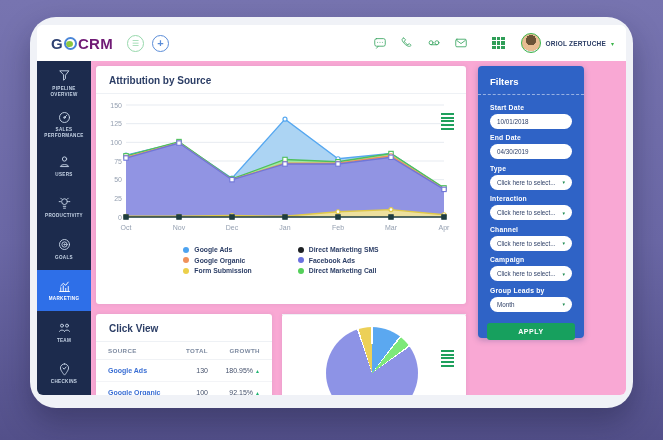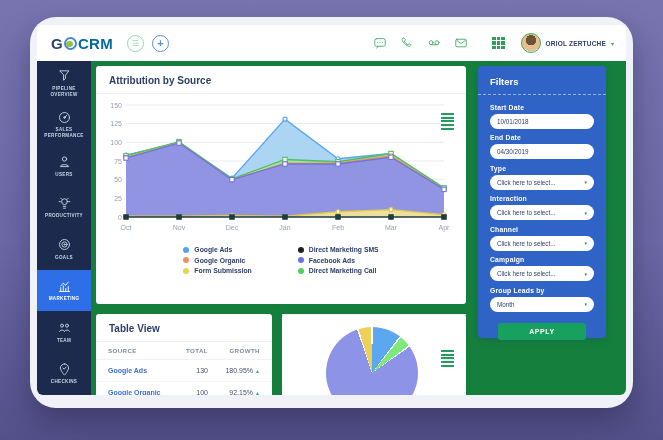--- a/index.html
+++ b/index.html
@@ -11,21 +11,21 @@
   .frame{position:absolute;left:30px;top:17px;width:603px;height:391px;background:#f0f2f7;
     border-radius:26px;box-shadow:0 14px 30px rgba(20,20,50,.35)}
   .app{position:absolute;left:7px;top:8px;right:7px;bottom:13px;background:#fff;border-radius:6px;
     overflow:hidden;display:flex;flex-direction:column}
   
   .topbar{height:36px;display:flex;align-items:center;padding:0 12px 0 14px;background:#fff;flex:0 0 auto}
   .logo{display:flex;align-items:center;font-weight:bold;font-size:15px;letter-spacing:.3px;cursor:pointer}
   .logo .g{color:#2e4172}
   .logo .o{width:9px;height:9px;border:2.5px solid #4a86d8;border-radius:50%;position:relative;margin:0 1px;overflow:hidden}
   .logo .o::after{content:"";position:absolute;left:0px;top:2.5px;width:7px;height:6px;background:#8cc63f;border-radius:60% 60% 60% 0}
-  .logo .crm{color:#0369a1}
+  .logo .crm{color:#701a75}
   .circle-btn{width:15px;height:15px;border-radius:50%;display:flex;align-items:center;justify-content:center;cursor:pointer}
   .menu-btn{border:1.5px solid #97d8ac;color:#97d8ac;font-size:8px;margin-left:14px}
   .add-btn{border:1.5px solid #5b8dd8;color:#5b8dd8;font-size:11px;margin-left:8px;font-weight:bold}
   .topbar-right{margin-left:auto;display:flex;align-items:center}
   .tb-icon{width:14px;height:14px;color:#3fa866;margin-left:13px;cursor:pointer}
   .tb-icon svg{width:100%;height:100%;display:block}
   .grid-icon{display:grid;grid-template-columns:repeat(3,3.2px);gap:1.3px;margin-left:24px;cursor:pointer}
   .grid-icon i{width:3.2px;height:3.2px;background:#2f9e57}
   .user{display:flex;align-items:center;gap:5px;margin-left:16px;cursor:pointer}
   .avatar{width:18px;height:18px;border-radius:50%;border:1.5px solid #3cb54a;
@@ -33,26 +33,26 @@
   .user-name{font-size:6.5px;font-weight:bold;color:#2c3e66;letter-spacing:.2px;white-space:nowrap}
   .caret{color:#3cb54a;font-size:6px}
   
   .bodyrow{flex:1;display:flex;min-height:0}
   .sidebar{width:54px;background:#1c2b4d;flex:0 0 auto;padding-top:1px}
   .sb-item{height:41.5px;display:flex;flex-direction:column;align-items:center;justify-content:center;gap:2.5px;color:#c6d4e6;cursor:pointer}
   .sb-item.active{background:#2e6fe8;color:#fff}
   .sb-icon{width:15px;height:15px}
   .sb-icon svg{width:100%;height:100%;display:block}
   .sb-label{font-size:4.6px;font-weight:bold;letter-spacing:.3px;text-align:center;line-height:1.3;max-width:48px}
-  .content{flex:1;position:relative;background:#15803d;min-width:0}
+  .content{flex:1;position:relative;background:#f9a8d4;min-width:0}
   .card{position:absolute;background:#fff;border-radius:3px;box-shadow:0 0 4px rgba(44,62,102,.10)}
   .card-title{font-size:10px;font-weight:bold;color:#2c3e66;padding:9px 13px 7px}
   .hr{height:1px;background:#eef1f5}
   #chart-card{left:5px;top:5px;width:370px;height:238px}
-  #filters{left:387px;top:5px;width:128px;height:272px;background:#2f63c6;border-radius:4px;
+  #filters{left:387px;top:5px;width:106px;height:272px;background:#2f63c6;border-radius:4px;
     box-shadow:0 2px 6px rgba(30,50,120,.30);position:absolute}
   #table-card{left:5px;top:253px;width:176px;height:160px}
   #pie-card{left:191px;top:253px;width:184px;height:160px}
   
   #area-svg{display:block;margin:1px 6px 0 4px}
   .menu-lines{position:absolute;right:12px;display:flex;flex-direction:column;gap:1.6px;cursor:pointer}
   .menu-lines i{width:13px;height:2.1px;background:#1ea05c;display:block}
   #chart-card .menu-lines{top:47px}
   #pie-card .menu-lines{top:36px}
   .legend{display:flex;justify-content:center;gap:46px;margin-top:3px}
@@ -381,21 +381,21 @@
               <div class="f-label">Group Leads by</div>
               <div class="f-box">
                 <span>Month</span>
                 <span class="f-arrow">▾</span>
               </div>
             </div>
           <div class="apply-btn">APPLY</div>
         </div>
 
         <div class="card" id="table-card">
-          <div class="card-title">Table View</div>
+          <div class="card-title">Click View</div>
           <div class="hr"></div>
           <div id="table-body">
               <div class="t-head">
                 <span>SOURCE</span>
                 <span class="right">TOTAL</span>
                 <span class="right">GROWTH</span>
               </div>
               <div class="t-row">
                 <span class="t-source">Google Ads</span>
                 <span class="t-total">130</span>

